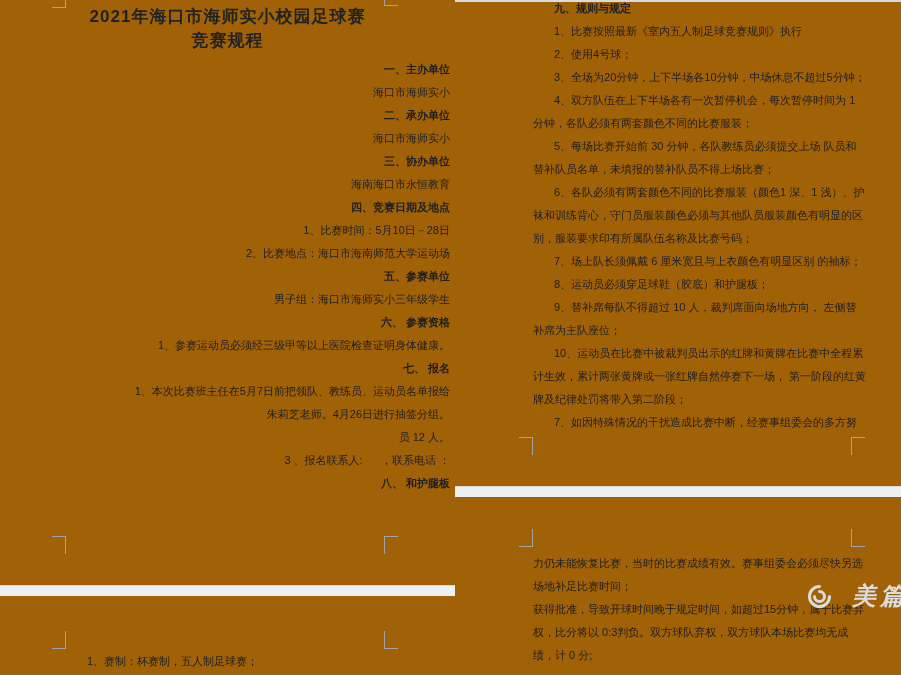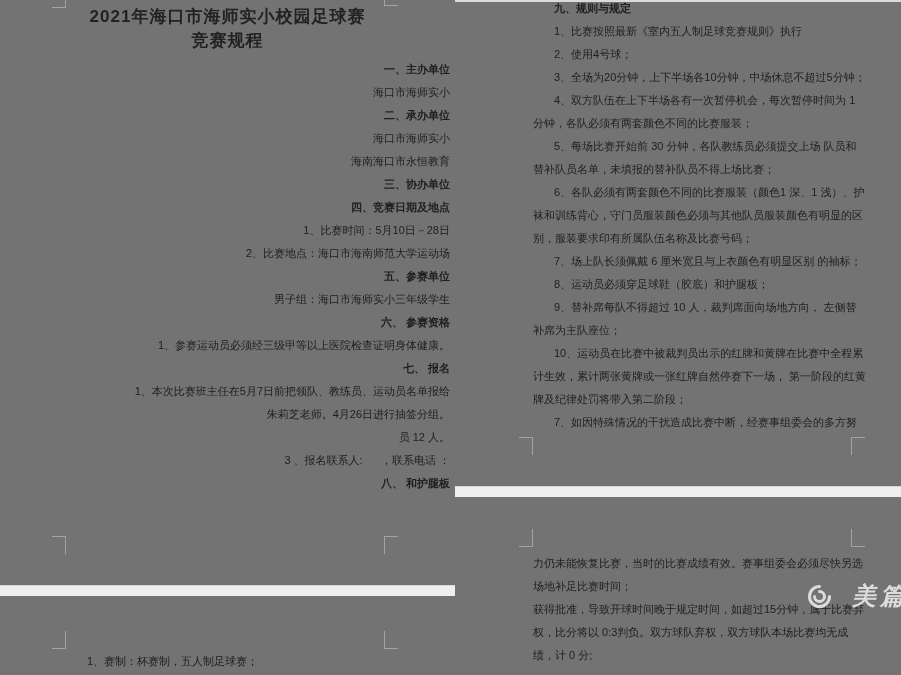--- a/index.html
+++ b/index.html
@@ -1,16 +1,16 @@
 <!DOCTYPE html>
 <html><head>
 <meta charset="utf-8">
 <style>
   html,body{margin:0;padding:0;background:#ffffff;}
-  .screen{position:relative;width:901px;height:675px;background:#737373;overflow:hidden;
+  .screen{position:relative;width:901px;height:675px;background:#a16207;overflow:hidden;
           font-family:"Liberation Sans","DejaVu Sans",sans-serif;color:#222222;}
   .col{position:absolute;top:0;height:675px;}
   .col-left{left:0;width:455px;}
   .col-right{left:471px;width:446px;}
   .title-block{position:absolute;left:0;top:5px;width:455px;text-align:center;}
   .title-line{height:24px;line-height:24px;font-size:17px;font-weight:700;letter-spacing:1px;white-space:pre;}
   .lines{position:absolute;}
   .line{height:23px;line-height:23px;font-size:11px;white-space:pre;color:#202020;}
   .line.first{padding-left:21px;}
   .line.bold{font-weight:700;}
@@ -37,22 +37,22 @@
   <div class="col col-left">
     <div class="title-block">
       <div class="title-line">2021年海口市海师实小校园足球赛</div>
       <div class="title-line">竞赛规程</div>
     </div>
     <div class="lines" style="left:66px;top:58px;width:384px;text-align:right;">
         <div class="line bold first">一、主办单位</div>
         <div class="line first">海口市海师实小</div>
         <div class="line bold first">二、承办单位</div>
         <div class="line first">海口市海师实小</div>
+        <div class="line bold first">三、协办单位</div>
         <div class="line first">海南海口市永恒教育</div>
-        <div class="line bold first">三、协办单位</div>
         <div class="line bold first">四、竞赛日期及地点</div>
         <div class="line first">1、比赛时间：5月10日－28日</div>
         <div class="line first">2、比赛地点：海口市海南师范大学运动场</div>
         <div class="line bold first">五、参赛单位</div>
         <div class="line first">男子组：海口市海师实小三年级学生</div>
         <div class="line bold first">六、 参赛资格</div>
         <div class="line first">1、参赛运动员必须经三级甲等以上医院检查证明身体健康。</div>
         <div class="line bold first">七、 报名</div>
         <div class="line first">1、本次比赛班主任在5月7日前把领队、教练员、运动员名单报给</div>
         <div class="line">朱莉芝老师。4月26日进行抽签分组。</div>

